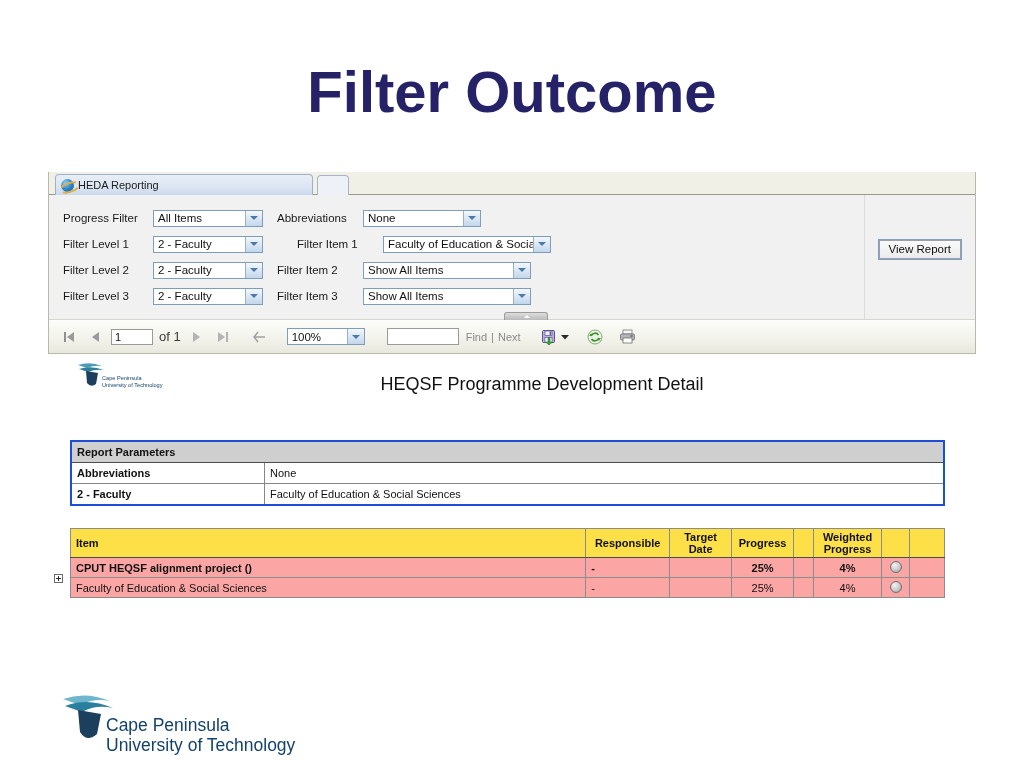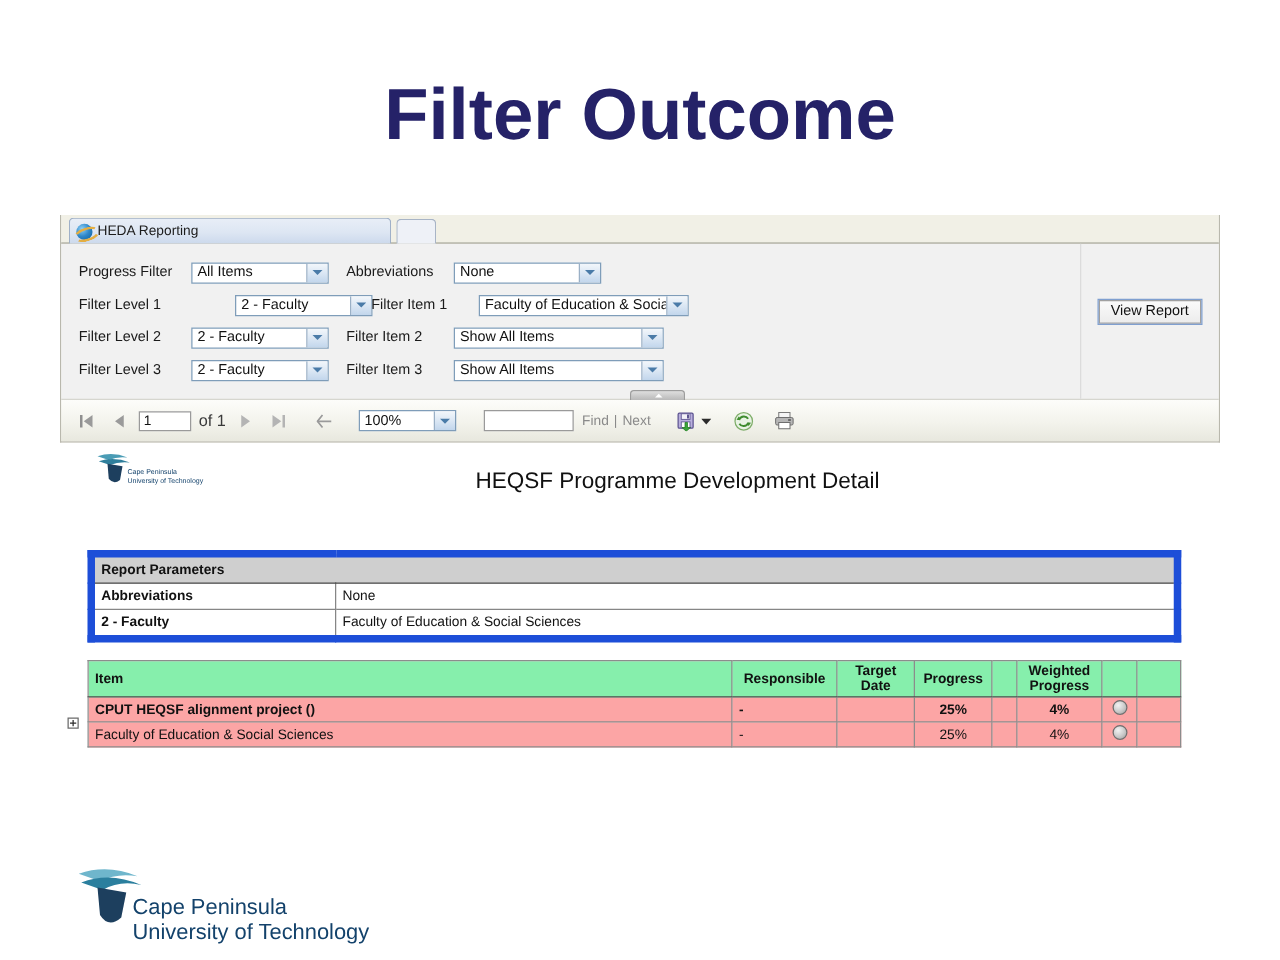--- a/index.html
+++ b/index.html
@@ -328,21 +328,21 @@
   
   table.rpt {
     border-collapse: collapse;
     font-family: "Liberation Sans", sans-serif;
   }
   #params-table {
     position: absolute;
     left: 22px;
     top: 84px;
     width: 875px;
-    border: 6px solid #1d4ed8;
+    border: 2px solid #1d4ed8;
   }
   #params-table td {
     border: 1px solid #868686;
     font-size: 11px;
     padding: 2px 5px;
     color: #111111;
     height: 16px;
   }
   #params-table .hdr {
     background: #cfcfcf;
@@ -361,21 +361,21 @@
   }
   #data-table td, #data-table th {
     border: 1px solid #8c8c8c;
     font-size: 11px;
     color: #111111;
     padding: 2px 5px;
     vertical-align: middle;
     box-sizing: border-box;
   }
   #data-table thead th {
-    background: #86efac;
+    background: #fde047;
     font-weight: bold;
     text-align: left;
     height: 28px;
     border-bottom: 1px solid #4d4d4d;
   }
   #data-table thead th.ctr { text-align: center; }
   #data-table tbody td { height: 20px; background: #fca5a5; }
   #data-table tbody td.ctr { text-align: center; }
   #data-table tbody tr.bold td { font-weight: bold; }
   .status-dot {
@@ -460,21 +460,21 @@
     <div class="filter-row" style="left:14px; top:14px;">
       <span class="filter-label" style="width:82px;">Progress Filter</span>
       <div class="dropdown" style="width:110px; margin-left:8px;">
         <span class="dd-text">All Items</span>
         <span class="dd-arrow">
             <i></i>
           </span>
       </div>
     </div>
 
-    <div class="filter-row" style="left:14px; top:40px;gap:35px;">
+    <div class="filter-row" style="left:14px; top:40px;">
       <span class="filter-label" style="width:82px;">Filter Level 1</span>
       <div class="dropdown" style="width:110px; margin-left:8px;">
         <span class="dd-text">2 - Faculty</span>
         <span class="dd-arrow">
             <i></i>
           </span>
       </div>
     </div>
 
     <div class="filter-row" style="left:14px; top:66px;">

